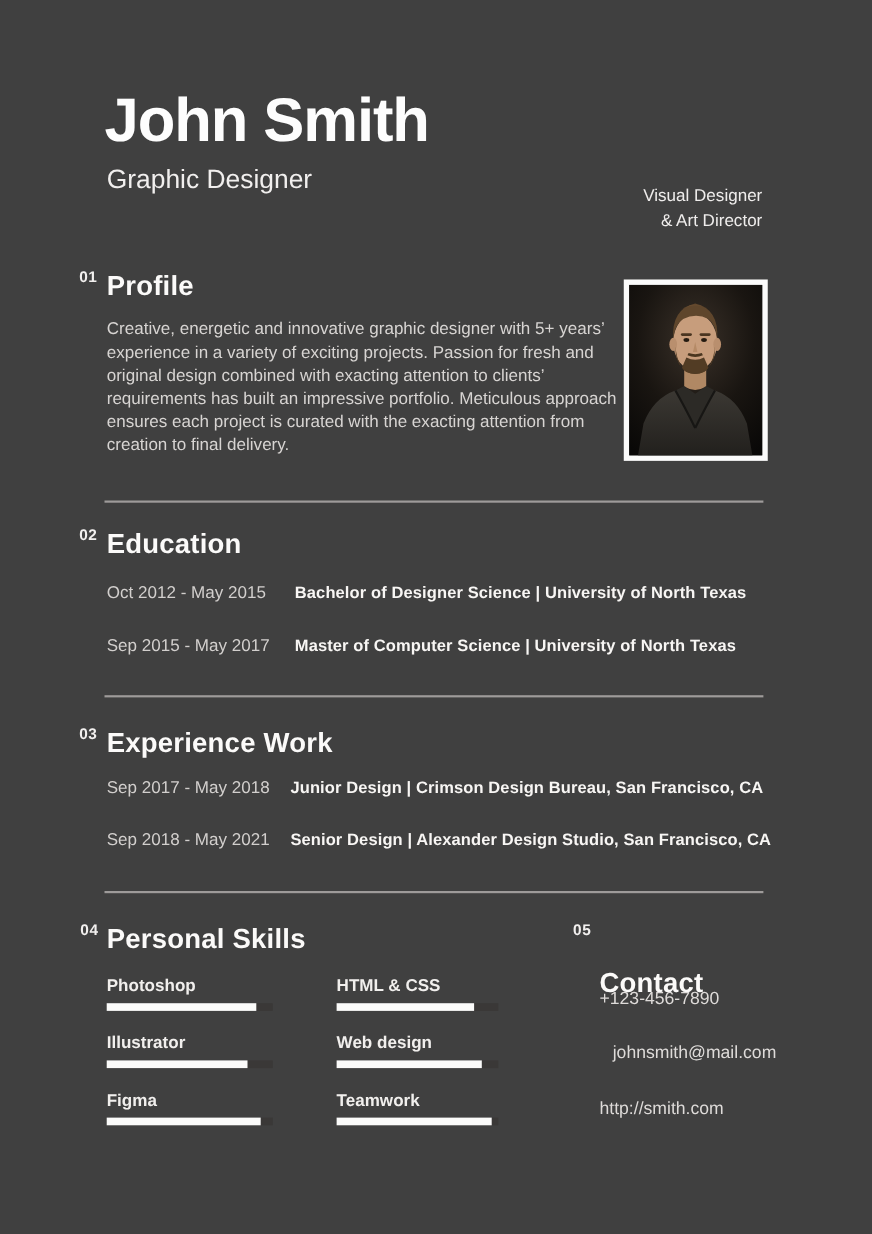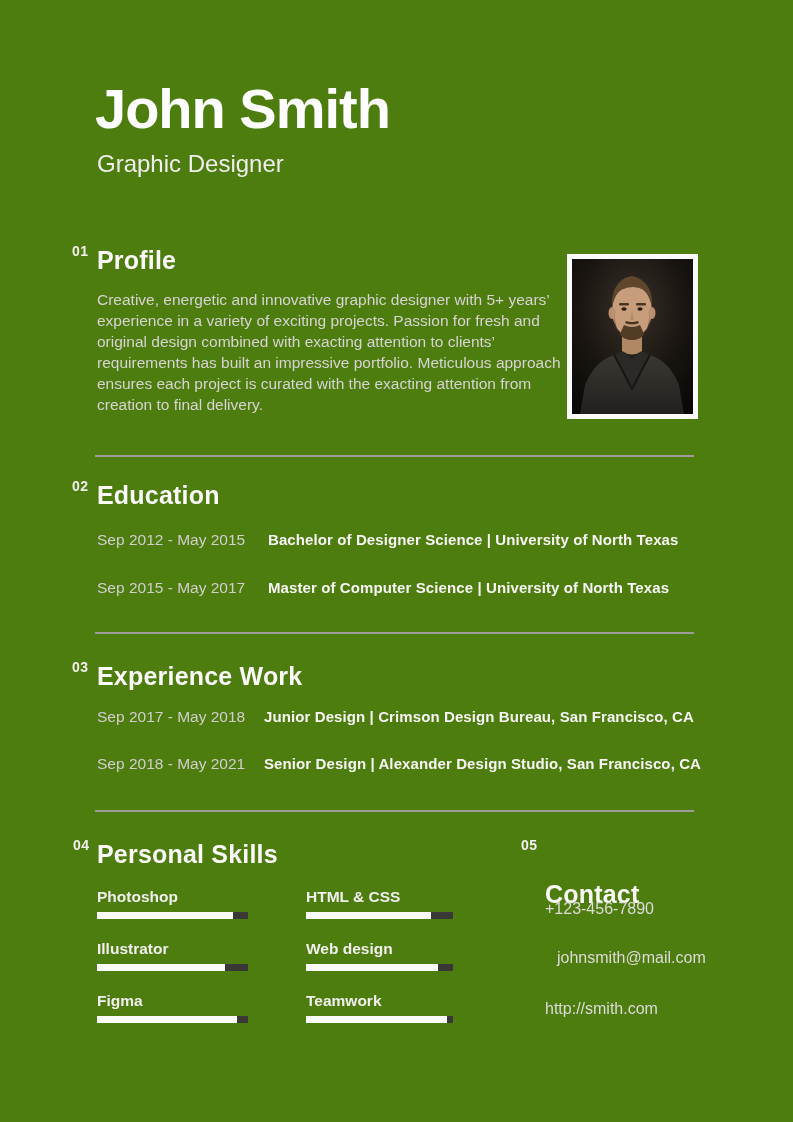--- a/index.html
+++ b/index.html
@@ -1,20 +1,20 @@
 <!DOCTYPE html>
 <html><head>
 <meta charset="utf-8">
 <style>
   html, body { margin: 0; padding: 0; background: #201e1e; }
   .page {
     position: relative;
     width: 793px;
     height: 1122px;
-    background: #4d7c0f;
+    background: #404040;
     font-family: "Liberation Sans", sans-serif;
     overflow: hidden;
     color: #f5f3f1;
   }
   .abs { position: absolute; }
 
   
   .name {
     left: 95px; top: 78px;
     font-size: 56px; font-weight: 800; letter-spacing: -1px;
@@ -74,20 +74,24 @@
     left: 545px; font-size: 16px; font-weight: 500; color: #dedbd9; white-space: nowrap; text-align: center;
   }
 </style>
 </head>
 <body>
 
 <div class="page">
 
   <div class="abs name">John Smith</div>
   <div class="abs role">Graphic Designer</div>
+  <div class="abs tagline">
+    <div>Visual Designer</div>
+    <div>&amp; Art Director</div>
+  </div>
 
   <div class="abs sec-num" style="left:72px; top:243px;">01</div>
   <div class="abs sec-title" style="left:97px; top:246px;">Profile</div>
   <div class="abs profile-text">Creative, energetic and innovative graphic designer with 5+ years’ experience in a variety of exciting projects. Passion for fresh and original design combined with exacting attention to clients’ requirements has built an impressive portfolio. Meticulous approach ensures each project is curated with the exacting attention from creation to final delivery.</div>
 
   <div class="abs photo-frame">
     <svg viewBox="0 0 121 155" aria-hidden="true">
       <defs>
         <radialGradient id="pbg" cx="50%" cy="32%" r="80%">
           <stop offset="0%" stop-color="#3a3129"></stop>
@@ -126,21 +130,21 @@
       <path d="M42,56 Q44,74 52,79 Q60,83 68,79 Q76,74 78,56 Q78,70 72,75 L68,66 Q60,70 52,66 L48,75 Q42,70 42,56 Z" fill="#523c24"></path>
       <path d="M48,75 Q60,84 72,75 Q70,80 60,81 Q50,80 48,75 Z" fill="#523c24"></path>
       <path d="M53,64 Q60,67 67,64 L66,62 Q60,64 54,62 Z" fill="#4a361f"></path>
     </svg>
   </div>
 
   <div class="abs divider" style="top:455px;"></div>
 
   <div class="abs sec-num" style="left:72px; top:478px;">02</div>
   <div class="abs sec-title" style="left:97px; top:481px;">Education</div>
-  <div class="abs row-date" style="top:531px;">Sep 2012 - May 2015</div>
+  <div class="abs row-date" style="top:531px;">Oct 2012 - May 2015</div>
   <div class="abs row-desc" style="left:268px; top:531px;">Bachelor of Designer Science | University of North Texas</div>
   <div class="abs row-date" style="top:579px;text-align:center;">Sep 2015 - May 2017</div>
   <div class="abs row-desc" style="left:268px; top:579px;">Master of Computer Science | University of North Texas</div>
 
   <div class="abs divider" style="top:632px;"></div>
 
   <div class="abs sec-num" style="left:72px; top:659px;">03</div>
   <div class="abs sec-title" style="left:97px; top:662px;">Experience Work</div>
   <div class="abs row-date" style="top:708px;">Sep 2017 - May 2018</div>
   <div class="abs row-desc" style="left:264px; top:708px;">Junior Design | Crimson Design Bureau, San Francisco, CA</div>

